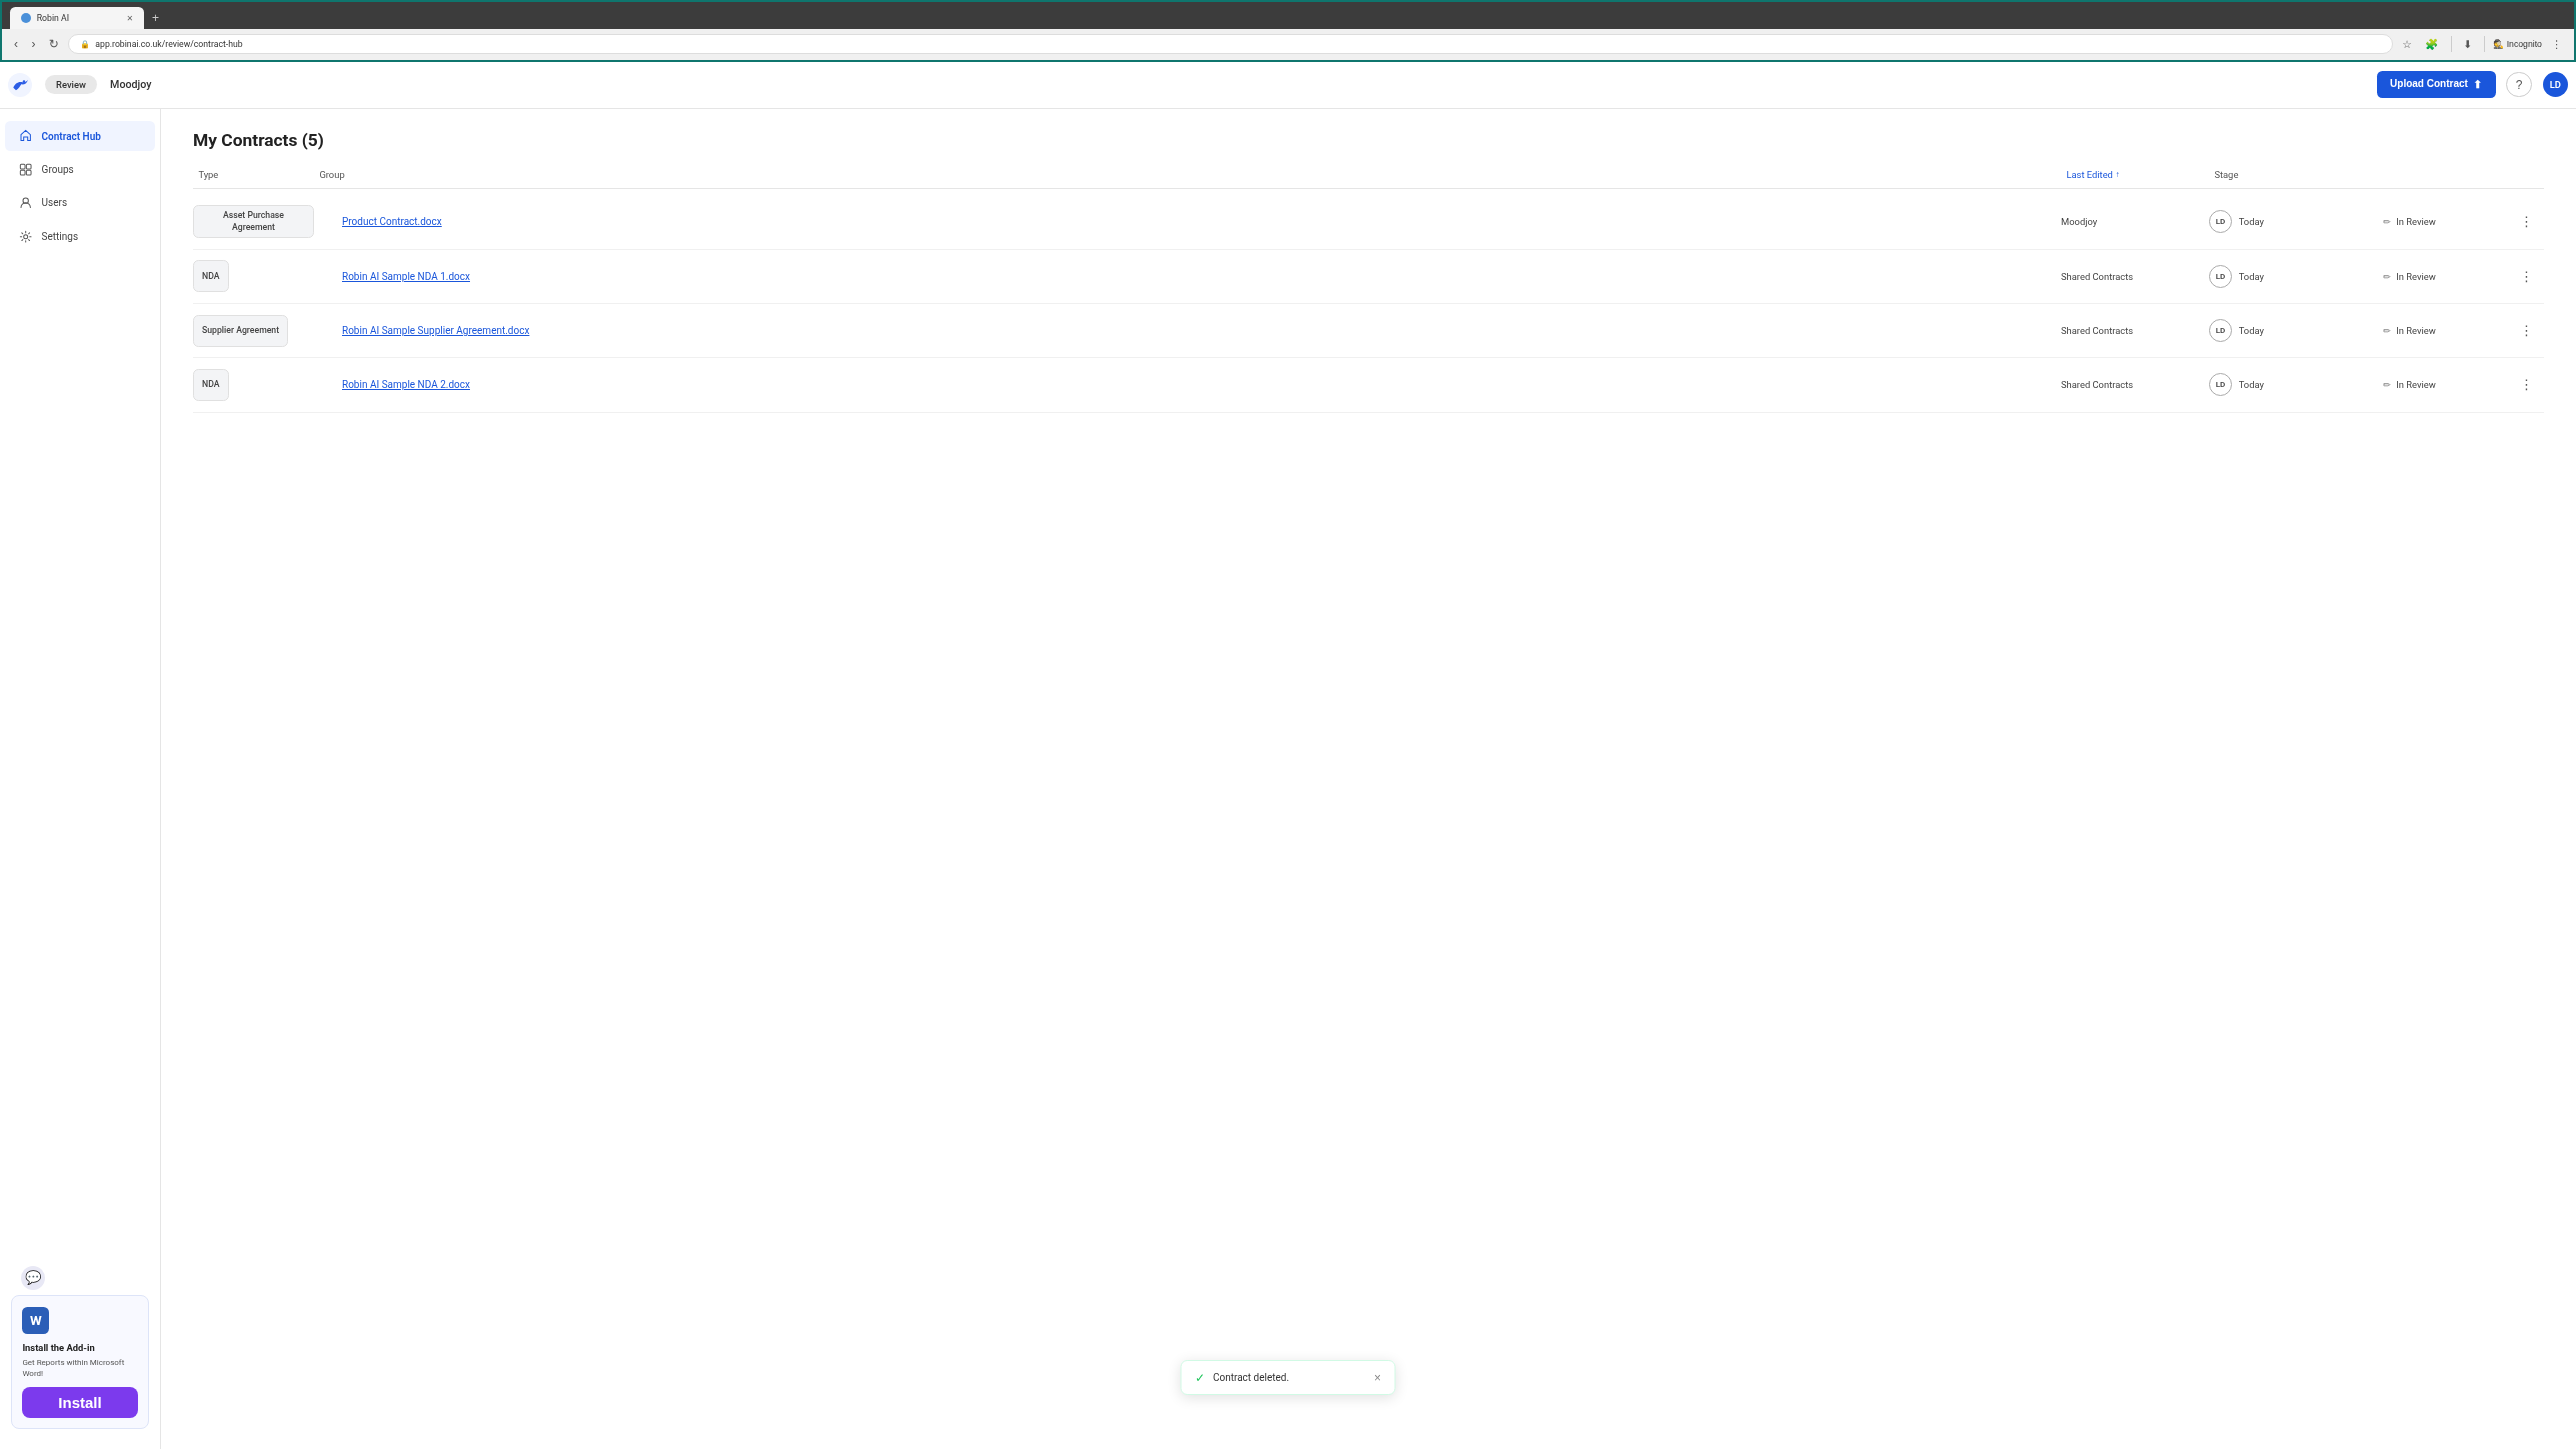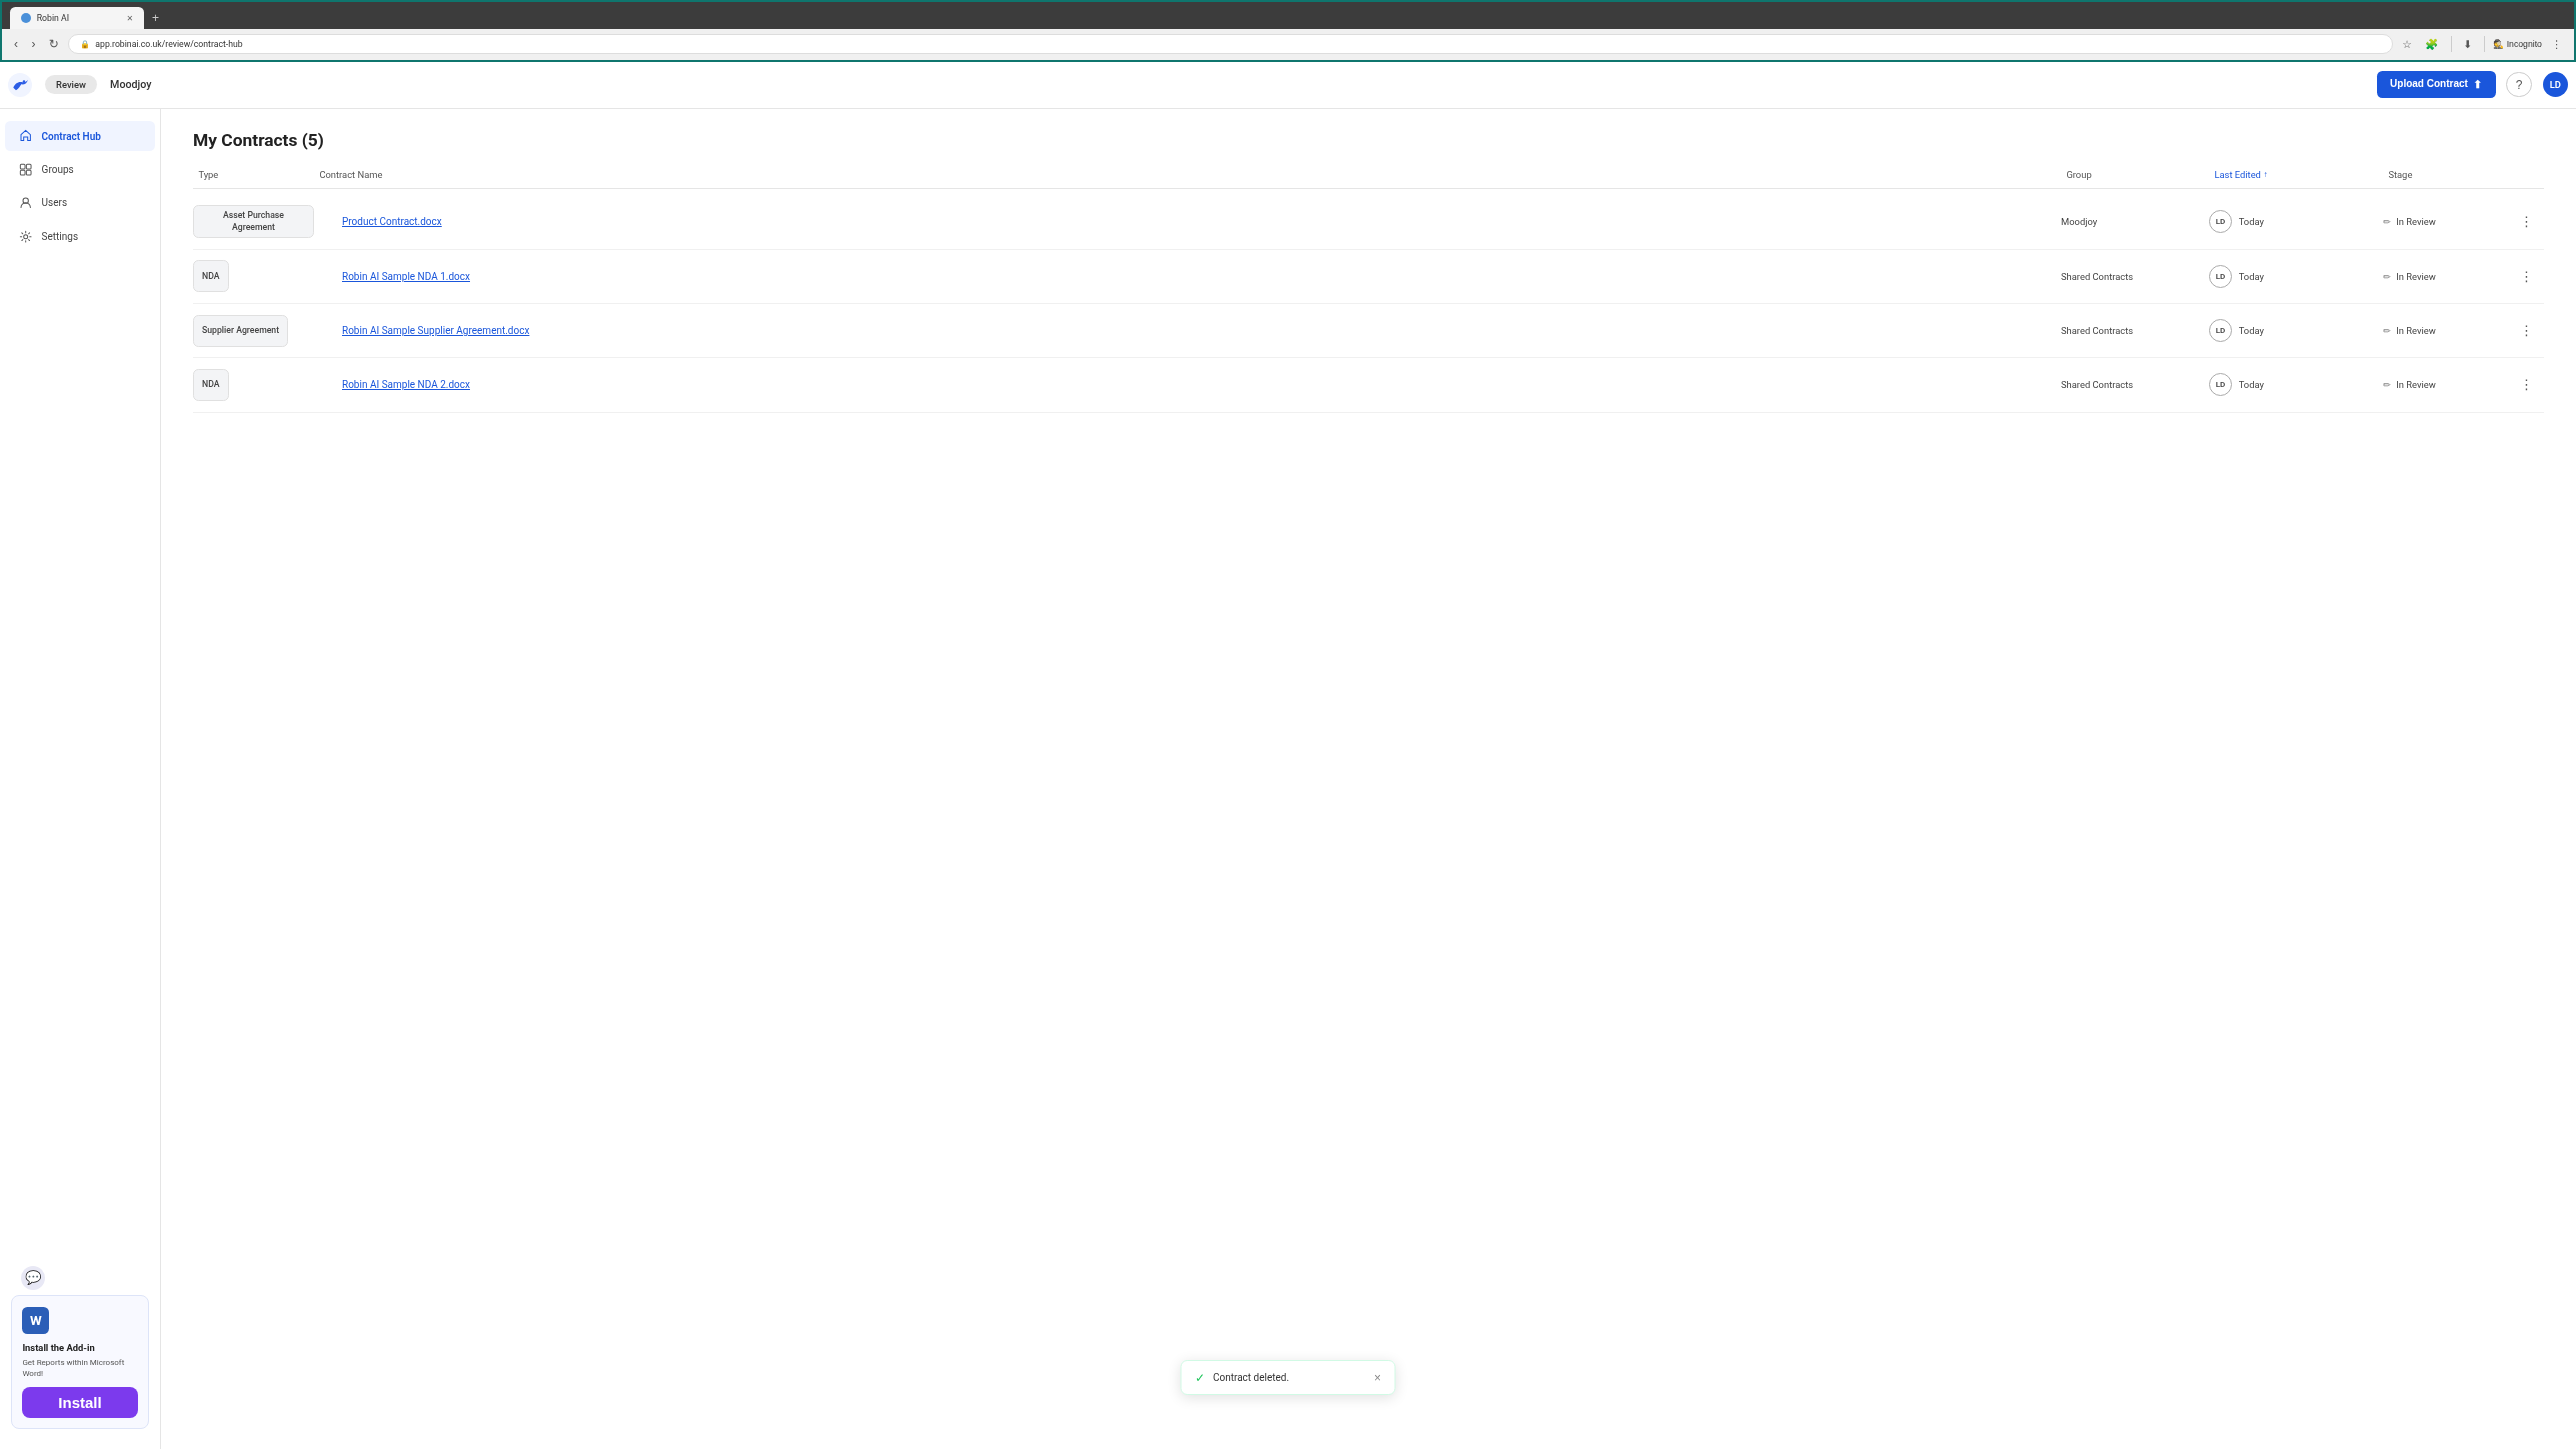--- a/index.html
+++ b/index.html
@@ -190,21 +190,20 @@
           <button class="install-btn">Install</button>
         </div>
       </div>
     </aside>
 
     <main class="content">
       <h1 class="page-title">My Contracts (5)</h1>
 
       <div class="table-header">
         <div class="table-header-cell">Type</div>
-        <div class="table-header-cell">Contract Name</div>
         <div class="table-header-cell">Group</div>
         <div class="table-header-cell sorted">
           <span>Last Edited</span>
           <span class="sort-arrow">↑</span>
         </div>
         <div class="table-header-cell">Stage</div>
         <div class="table-header-cell"></div>
       </div>
 
       <div class="table-row">

